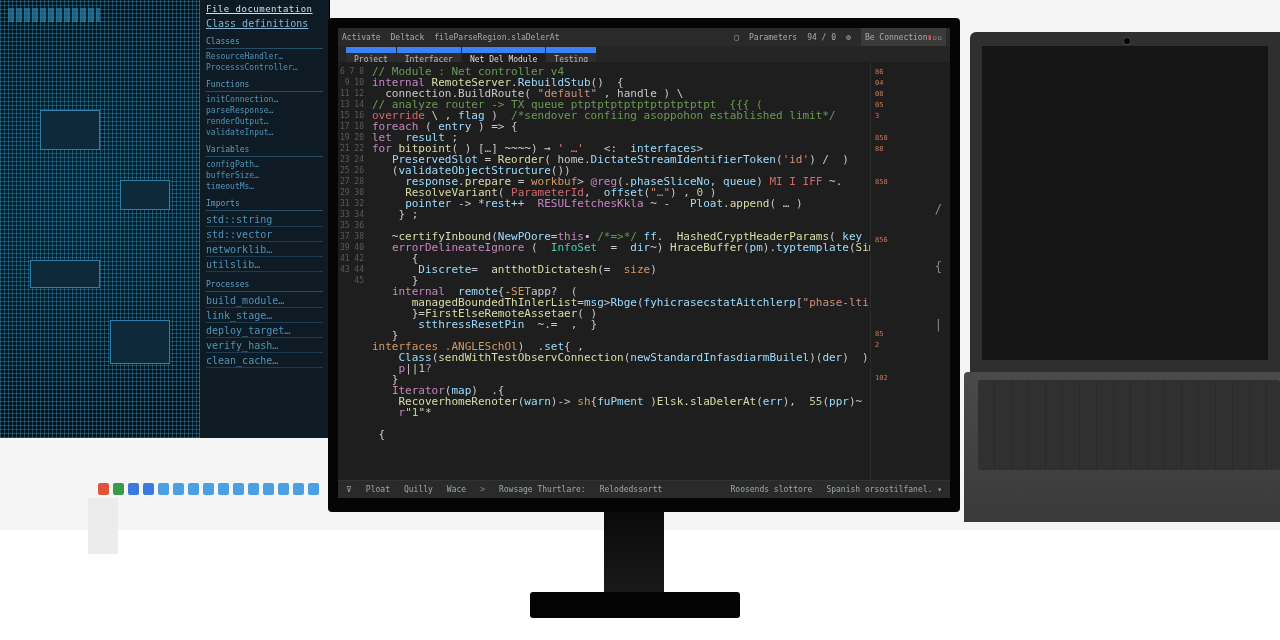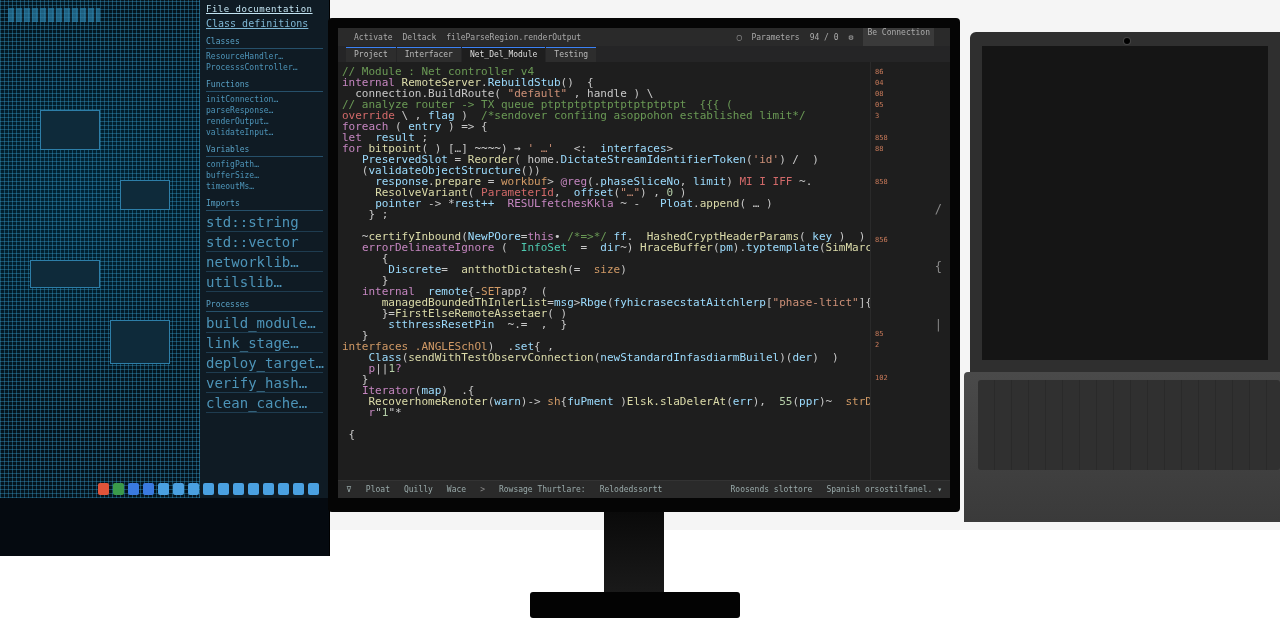--- a/index.html
+++ b/index.html
@@ -13,21 +13,21 @@
   }
   .desk {
     position: absolute; left:0; right:0; bottom:0; height: 110px;
     background: #fff;
   }
 
   
   .left-monitor {
     position: absolute;
     left: 0; top: 0;
-    width: 330px; height: 556px;
+    width: 330px; height: 438px;
     background: #050a10;
     border-right: 1px solid #000;
     display: flex;
     overflow: hidden;
   }
   .left-stand-neck {
     position: absolute;
     left: 88px; top: 498px;
     width: 30px; height: 56px;
     background: #ececec;
@@ -67,21 +67,21 @@
   .lp-section {
     font-size:8px; color:#58a0c4; margin-top:8px; margin-bottom:3px;
     border-bottom:1px solid #26506a; padding-bottom:2px;
     white-space:nowrap; overflow:hidden; text-overflow:clip;
   }
   .lp-item {
     font-size:8px; color:#4d94b8; margin:2px 0;
     white-space:nowrap; overflow:hidden; text-overflow:clip;
   }
   .lp-bar-item{
-    font-size:14px; color:#4d94b8; margin:2px 0;
+    font-size:10px; color:#4d94b8; margin:2px 0;
     border-bottom:1px solid #1e3c50;
     padding-bottom:1px;
   }
 
   
   .taskbar {
     position: absolute;
     left: 96px; top: 480px;
     width: 225px; height: 18px;
     display:flex; gap:4px; align-items:center;
@@ -112,37 +112,37 @@
     position:absolute; left:604px; top:512px; width:60px; height:82px;
     background:linear-gradient(#0a0a0a,#1a1a1a);
   }
   .center-stand-base{
     position:absolute; left:530px; top:592px; width:210px; height:26px;
     background:#030303; border-radius:3px;
   }
 
   .titlebar{
     height:18px; background:#2a2a2a; display:flex; align-items:center;
-    color:#9aa; font-size:8px; padding:0 16px; gap:10px;
+    color:#9aa; font-size:8px; padding:0 4px; gap:10px;
   }
   .titlebar .spacer{flex:1}
   .titlebar .tbtn{color:#aaa;font-size:8px;}
   .titlebar .tbtn.red{color:#e05050}
   .titlebar-right{
-    display:flex;gap:8px;
-    background:#3a3a3a;padding:0 4px;height:100%;flex-direction:column;
+    display:flex;align-items:center;gap:0;
+    background:#3a3a3a;padding:0 4px;height:100%;
   }
 
   .tabbar{
     height:16px;background:#252526;display:flex;align-items:flex-end;
     padding-left:8px; gap:1px;
   }
   .tabbar .tab{
     height:15px;background:#2d2d2d;color:#bbb;font-size:8px;
-    padding:2px 8px 0 8px; border-top:1px solid #3b82f6;
+    padding:2px 8px 0 8px; border-top:6px solid #3b82f6;
   }
   .tabbar .tab.active{background:#1e1e1e;color:#ddd}
 
   .editor-body{
     flex:1; display:flex; overflow:hidden; background:#1e1e1e;
   }
   .gutter{
     width:30px;background:#1e1e1e;color:#5a5a5a;font-size:8px;
     text-align:right;padding:4px 4px 0 0;line-height:11px;
   }
@@ -266,21 +266,21 @@
   </div>
 
 <div class="center-stand-neck"></div>
 <div class="center-stand-base"></div>
 <div class="center-bezel">
   <div class="center-screen">
 
     <div class="titlebar">
       <span class="tbtn">Activate</span>
       <span class="tbtn">Deltack</span>
-      <span class="tbtn">fileParseRegion.renderOutput</span>
+      <span class="tbtn">fileParseRegion.slaDelerAt</span>
       <span class="spacer"></span>
       <span class="tbtn">▢</span>
       <span class="tbtn">Parameters</span>
       <span class="tbtn">94  /  0</span>
       <span class="tbtn">⚙</span>
       <div class="titlebar-right">
         <span class="tbtn">Be  Connection</span>
         <span class="tbtn red">▮</span>
         <span class="tbtn">▫</span>
         <span class="tbtn">▫</span>
@@ -288,31 +288,72 @@
     </div>
 
     <div class="tabbar" id="tabbar">
         <div class="tab">Project</div>
         <div class="tab">Interfacer</div>
         <div class="tab active">Net_Del_Module</div>
         <div class="tab">Testing</div>
       </div>
 
     <div class="editor-body">
+      <div class="gutter" id="gutter">6
+7
+8
+9
+10
+11
+12
+13
+14
+15
+16
+17
+18
+19
+20
+21
+22
+23
+24
+25
+26
+27
+28
+29
+30
+31
+32
+33
+34
+35
+36
+37
+38
+39
+40
+41
+42
+43
+44
+45
+</div>
       <div class="code" id="code"><span class="tok-com">// Module : Net controller v4</span>
 <span class="tok-kw">internal</span> <span class="tok-fn">RemoteServer</span>.<span class="tok-var">RebuildStub</span>()  {
   connection.BuildRoute( <span class="tok-str">"default"</span> , handle ) \
 <span class="tok-com">// analyze router -&gt; TX queue ptptptptptptptptptptpt  {{{ (</span>
 <span class="tok-red">override</span> \ , <span class="tok-var">flag</span> )  <span class="tok-com">/*sendover confiing asoppohon established limit*/</span>
 <span class="tok-kw">foreach</span> ( <span class="tok-var">entry</span> ) =&gt; {
 <span class="tok-kw">let</span>  <span class="tok-var">result</span> ;
 <span class="tok-kw">for</span> <span class="tok-fn">bitpoint</span>( ) […] <span class="tok-op">~~~~</span>) → <span class="tok-str">' …'</span>   &lt;:  <span class="tok-var">interfaces</span>&gt;
    <span class="tok-var">PreservedSlot</span> = <span class="tok-fn">Reorder</span>( home.<span class="tok-var">DictateStreamIdentifierToken</span>(<span class="tok-str">'id'</span>) /  )
    (<span class="tok-var">validateObjectStructure</span>())
-     <span class="tok-var">response</span>.<span class="tok-fn">prepare</span> = <span class="tok-orange">workbuf</span>&gt; <span class="tok-mag">@reg</span>(.<span class="tok-var">phaseSliceNo</span>, <span class="tok-var">limit</span>) <span class="tok-red">MI I IFF</span> ~.
+     <span class="tok-var">response</span>.<span class="tok-fn">prepare</span> = <span class="tok-orange">workbuf</span>&gt; <span class="tok-mag">@reg</span>(.<span class="tok-var">phaseSliceNo</span>, <span class="tok-var">queue</span>) <span class="tok-red">MI I IFF</span> ~.
      <span class="tok-fn">ResolveVariant</span>( <span class="tok-red">ParameterId</span>,  <span class="tok-var">offset</span>(<span class="tok-str">"…"</span>) , <span class="tok-num">0</span> )
      <span class="tok-var">pointer</span> -&gt; *<span class="tok-var">rest++</span>  <span class="tok-mag">RESULfetchesKkla</span> ~ -   <span class="tok-var">Ploat</span>.<span class="tok-fn">append</span>( <span class="tok-op">…</span> )
     } ;
 
    ~<span class="tok-fn">certifyInbound</span>(<span class="tok-var">NewPOore</span>=<span class="tok-kw">this</span>• <span class="tok-com">/*=&gt;*/</span> <span class="tok-var">ff</span>.  <span class="tok-fn">HashedCryptHeaderParams</span>( <span class="tok-var">key</span> )  )
    <span class="tok-mag">errorDelineateIgnore</span> (  <span class="tok-type">InfoSet</span>  =  <span class="tok-var">dir</span>~) <span class="tok-fn">HraceBuffer</span>(<span class="tok-var">pm</span>).<span class="tok-var">typtemplate</span>(<span class="tok-fn">SimMarcOnConnect</span>(<span class="tok-num">86</span>))
       {
        <span class="tok-var">Discrete</span>=  <span class="tok-fn">antthotDictatesh</span>(=  <span class="tok-orange">size</span>)
       }
    <span class="tok-kw">internal</span>  <span class="tok-var">remote</span>{-<span class="tok-orange">SET</span>app?  (

